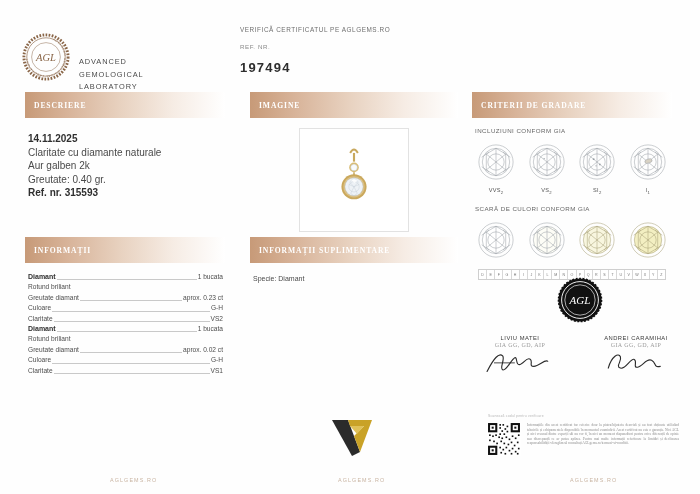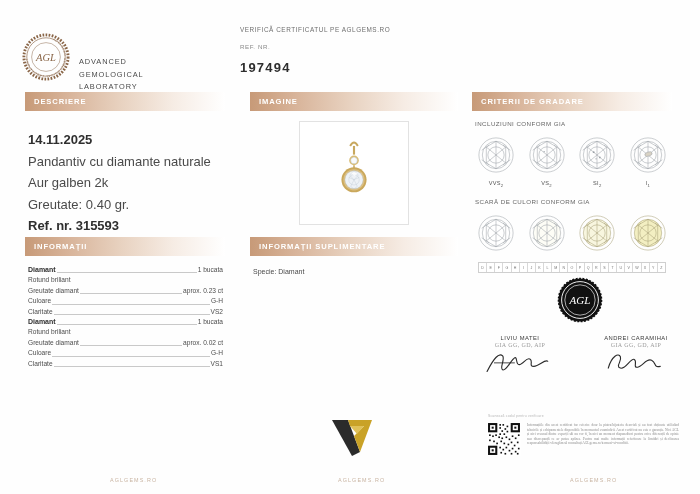--- a/index.html
+++ b/index.html
@@ -19,38 +19,38 @@
   .seal-brown { width: 48px; height: 48px; position: relative; flex: 0 0 auto; }
   .brand-lines { font-size: 7.4px; letter-spacing: 0.9px; line-height: 12.5px; color: #4a4a4a; text-transform: uppercase; margin-top: 36px; }
 
   .verify-block { position: absolute; left: 240px; top: 26px; width: 240px; }
   .verify-line { font-size: 6.4px; letter-spacing: 0.55px; color: #6e6e6e; text-transform: uppercase; }
   .ref-label { font-size: 6.2px; letter-spacing: 0.55px; color: #8a8a8a; margin-top: 10px; text-transform: uppercase; }
   .ref-number { font-size: 13px; font-weight: bold; color: #2e2e2e; letter-spacing: 1.2px; margin-top: 10px; }
 
   
   .bar {
-    height: 19px; position: relative;
+    height: 26px; position: relative;
     background: linear-gradient(to right, #c79a78 0%, #d8b49a 22%, #e8d2c0 48%, #f6ecE4 74%, #ffffff 100%);
-    display: flex; align-items: center;
+    display: flex; align-items: center; font-family: Liberation Serif, serif;
   }
   .bar-label {
     font-size: 7.6px; font-weight: bold; letter-spacing: 0.9px;
     color: #ffffff; padding-left: 9px; text-transform: uppercase;
     white-space: nowrap;
   }
 
   
   .col-left  { position: absolute; left: 25px;  top: 92px; width: 200px; }
   .col-mid   { position: absolute; left: 250px; top: 92px; width: 208px; }
   .col-right { position: absolute; left: 472px; top: 92px; width: 200px; }
 
   
   .descriere-body { padding: 14px 2px 0 3px; }
-  .d-line { font-size: 13px; line-height: 13.5px; color: #4a4a4a; margin-top: 8px; }
+  .d-line { font-size: 10px; line-height: 13.5px; color: #4a4a4a; }
   .d-line.bold { font-weight: bold; color: #2f2f2f; }
 
   
   .img-frame {
     margin: 10px auto 0; width: 110px; height: 104px;
     border: 1px solid #e2e2e2; background: #fff;
     display: flex; align-items: center; justify-content: center;
   }
 
   
@@ -152,21 +152,21 @@
       <div class="ref-number">197494</div>
     </div>
   </div>
 
   <div class="col-left">
     <div class="bar">
       <span class="bar-label">DESCRIERE</span>
     </div>
     <div class="descriere-body">
       <div class="d-line bold">14.11.2025</div>
-      <div class="d-line">Pandantiv cu diamante naturale</div>
+      <div class="d-line">Claritate cu diamante naturale</div>
       <div class="d-line">Aur galben 2k</div>
       <div class="d-line">Greutate: 0.40 gr.</div>
       <div class="d-line bold">Ref. nr. 315593</div>
     </div>
   </div>
 
   <div class="col-mid">
     <div class="bar">
       <span class="bar-label">IMAGINE</span>
     </div>

